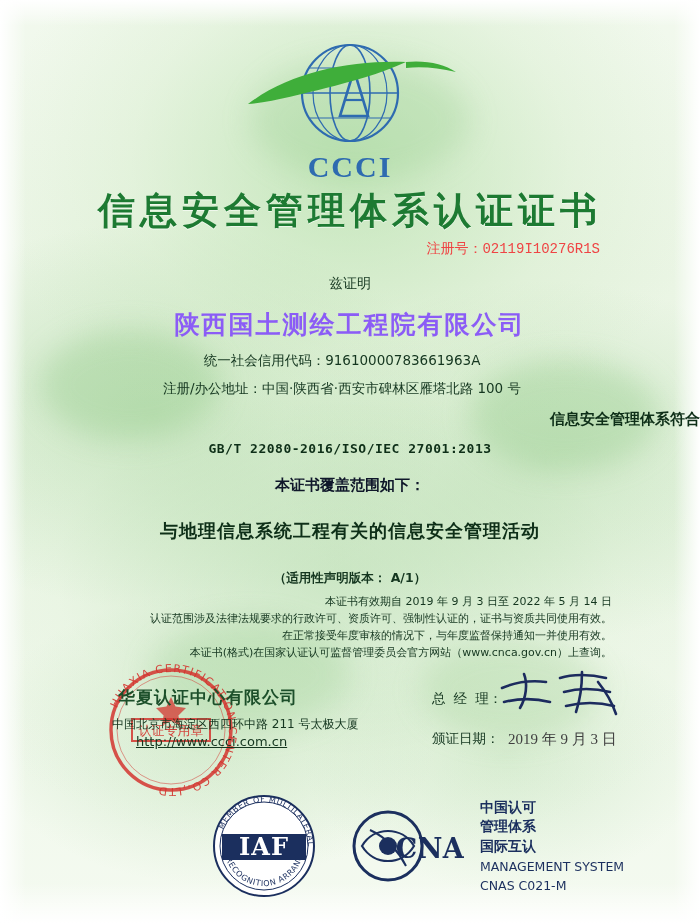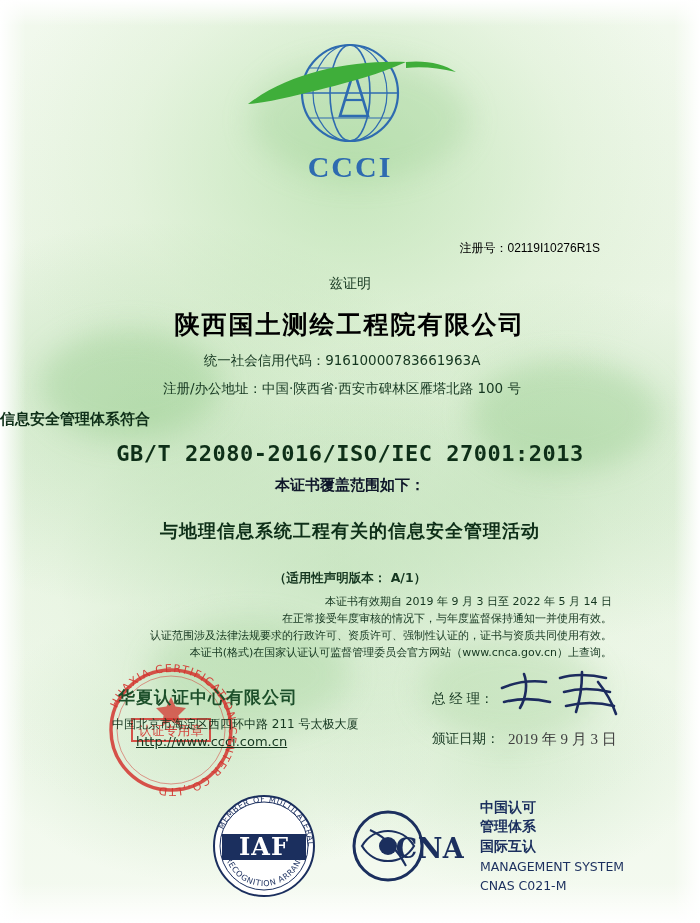--- a/index.html
+++ b/index.html
@@ -99,23 +99,23 @@
     font-weight: bold;
     letter-spacing: 5px;
     color: #1d7a32;
     text-shadow: 0 1px 0 rgba(255,255,255,0.6);
   }
 
   .reg-no {
     position: absolute;
     top: 240px;
     right: 100px;
-    font-size: 12px;
-    color: #000000;
-    font-family: Liberation Sans, sans-serif;
+    font-size: 14px;
+    color: #ef4444;
+    font-family: Liberation Mono, monospace;
   }
 
   .hereby {
     position: absolute;
     top: 275px;
     left: 0;
     right: 0;
     text-align: center;
     font-size: 14px;
     color: #14361f;
@@ -125,54 +125,54 @@
   .company-name {
     position: absolute;
     top: 308px;
     left: 0;
     right: 0;
     text-align: center;
     font-family: "DejaVu Serif", serif;
     font-size: 25px;
     font-weight: bold;
     letter-spacing: 2px;
-    color: #000000;
+    color: #8b5cf6;
   }
 
   .info-line {
     position: absolute;
     left: 0;
     right: 16px;
     text-align: center;
     font-size: 13.5px;
     color: #14361f;
     font-family: "DejaVu Sans", sans-serif;
   }
   .line-credit { top: 352px; }
   .line-address { top: 380px; }
 
   .conform {
     position: absolute;
     top: 410px;
     left: 0;
     right: 0;
-    text-align: left;
+    text-align: right;
     font-size: 15px;
     font-weight: bold;
     color: #0e2f18;
     font-family: "DejaVu Sans", sans-serif;
   }
 
   .standard {
     position: absolute;
     top: 441px;
     left: 0;
     right: 0;
     text-align: center;
-    font-size: 22px;
+    font-size: 13px;
     font-weight: bold;
     letter-spacing: 0.5px;
     color: #0e2f18;
     font-family: "DejaVu Sans Mono", monospace;
   }
 
   .scope-label {
     position: absolute;
     top: 476px;
     left: 0;
@@ -262,21 +262,21 @@
     font-family: "DejaVu Sans", sans-serif;
     text-decoration: underline;
   }
 
   .gm-label {
     position: absolute;
     left: 432px;
     top: 690px;
     font-size: 13.5px;
     color: #14361f;
-    font-family: Liberation Sans, sans-serif;
+    font-family: Liberation Mono, monospace;
   }
   .signature {
     position: absolute;
     left: 494px;
     top: 664px;
     width: 130px;
     height: 54px;
   }
   .issue-label {
     position: absolute;
@@ -358,42 +358,43 @@
 
         <path d="M110 78 L124 32 L138 78 Z" fill="none" stroke="#2e6bb0" stroke-width="2.6"></path>
         <path d="M115 62 H133" stroke="#2e6bb0" stroke-width="2.2"></path>
 
         <path d="M18 66 C 60 34, 120 22, 176 24 C 150 36, 120 44, 96 50 C 72 56, 42 64, 18 66 Z" fill="#3fae3a"></path>
         <path d="M176 24 C 196 22, 214 26, 226 34 C 208 30, 192 28, 176 30 Z" fill="#3fae3a"></path>
       </svg>
       <div class="logo-text">CCCI</div>
     </div>
 
+    <div class="main-title">信息安全管理体系认证证书</div>
 
     <div class="reg-no">注册号：02119I10276R1S</div>
 
     <div class="hereby">兹证明</div>
 
     <div class="company-name">陕西国土测绘工程院有限公司</div>
 
     <div class="info-line line-credit">统一社会信用代码：91610000783661963A</div>
     <div class="info-line line-address">注册/办公地址：中国·陕西省·西安市碑林区雁塔北路 100 号</div>
 
     <div class="conform">信息安全管理体系符合</div>
     <div class="standard">GB/T 22080-2016/ISO/IEC 27001:2013</div>
 
     <div class="scope-label">本证书覆盖范围如下：</div>
     <div class="scope-text">与地理信息系统工程有关的信息安全管理活动</div>
 
     <div class="applicability">（适用性声明版本： A/1）</div>
 
     <div class="fineprint">
       <div>本证书有效期自 2019 年 9 月 3 日至 2022 年 5 月 14 日</div>
+      <div>认证范围涉及法律法规要求的行政许可、资质许可、强制性认证的，证书与资质共同使用有效。</div>
       <div>在正常接受年度审核的情况下，与年度监督保持通知一并使用有效。</div>
-      <div>认证范围涉及法律法规要求的行政许可、资质许可、强制性认证的，证书与资质共同使用有效。</div>
       <div>本证书(格式)在国家认证认可监督管理委员会官方网站（www.cnca.gov.cn）上查询。</div>
     </div>
 
     <div class="seal">
       <svg viewBox="0 0 150 150">
         <defs>
           <path id="sealArcOuter" d="M 75,75 m -58,0 a 58,58 0 1,1 116,0 a 58,58 0 1,1 -116,0"></path>
         </defs>
         <circle cx="75" cy="75" r="60" fill="none" stroke="#d3352f" stroke-width="3.4" opacity="0.85"></circle>
         <circle cx="75" cy="75" r="54" fill="none" stroke="#d3352f" stroke-width="1" opacity="0.5"></circle>

